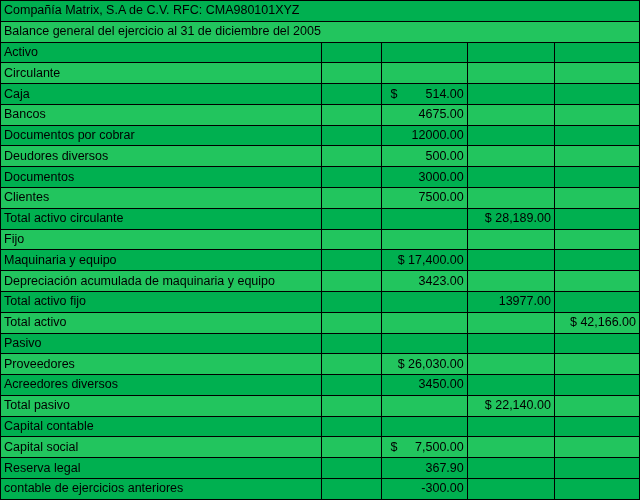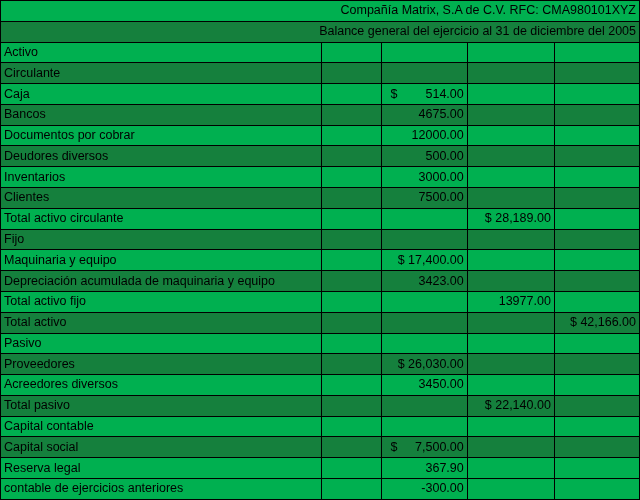--- a/index.html
+++ b/index.html
@@ -32,23 +32,23 @@
   }
   
   col.c-label { width: 320px; }
   col.c-sub   { width: 60px; }
   col.c-amt   { width: 86px; }
   col.c-tot   { width: 87px; }
   col.c-grand { width: 85px; }
 
   
   tr.green td { background: #00b050; }
-  tr.white td { background: #15803d; }
+  tr.white td { background: #22c55e; }
   td.title-cell {
-    text-align: right;
+    text-align: left;
     font-size: 13px;
   }
   
   td.lvl0 { padding-left: 3px; }
   td.lvl1 { padding-left: 14px; }
   td.lvl2 { padding-left: 26px; }
   td.num {
     text-align: right;
     padding-right: 4px;
   }
@@ -112,21 +112,21 @@
         <td class="num"></td>
       </tr>
       <tr class="white">
         <td class="lvl0">Deudores diversos</td>
         <td class="num"></td>
         <td class="num">500.00</td>
         <td class="num"></td>
         <td class="num"></td>
       </tr>
       <tr class="green">
-        <td class="lvl1">Inventarios</td>
+        <td class="lvl1">Documentos</td>
         <td class="num"></td>
         <td class="num">3000.00</td>
         <td class="num"></td>
         <td class="num"></td>
       </tr>
       <tr class="white">
         <td class="lvl1">Clientes</td>
         <td class="num"></td>
         <td class="num">7500.00</td>
         <td class="num"></td>

